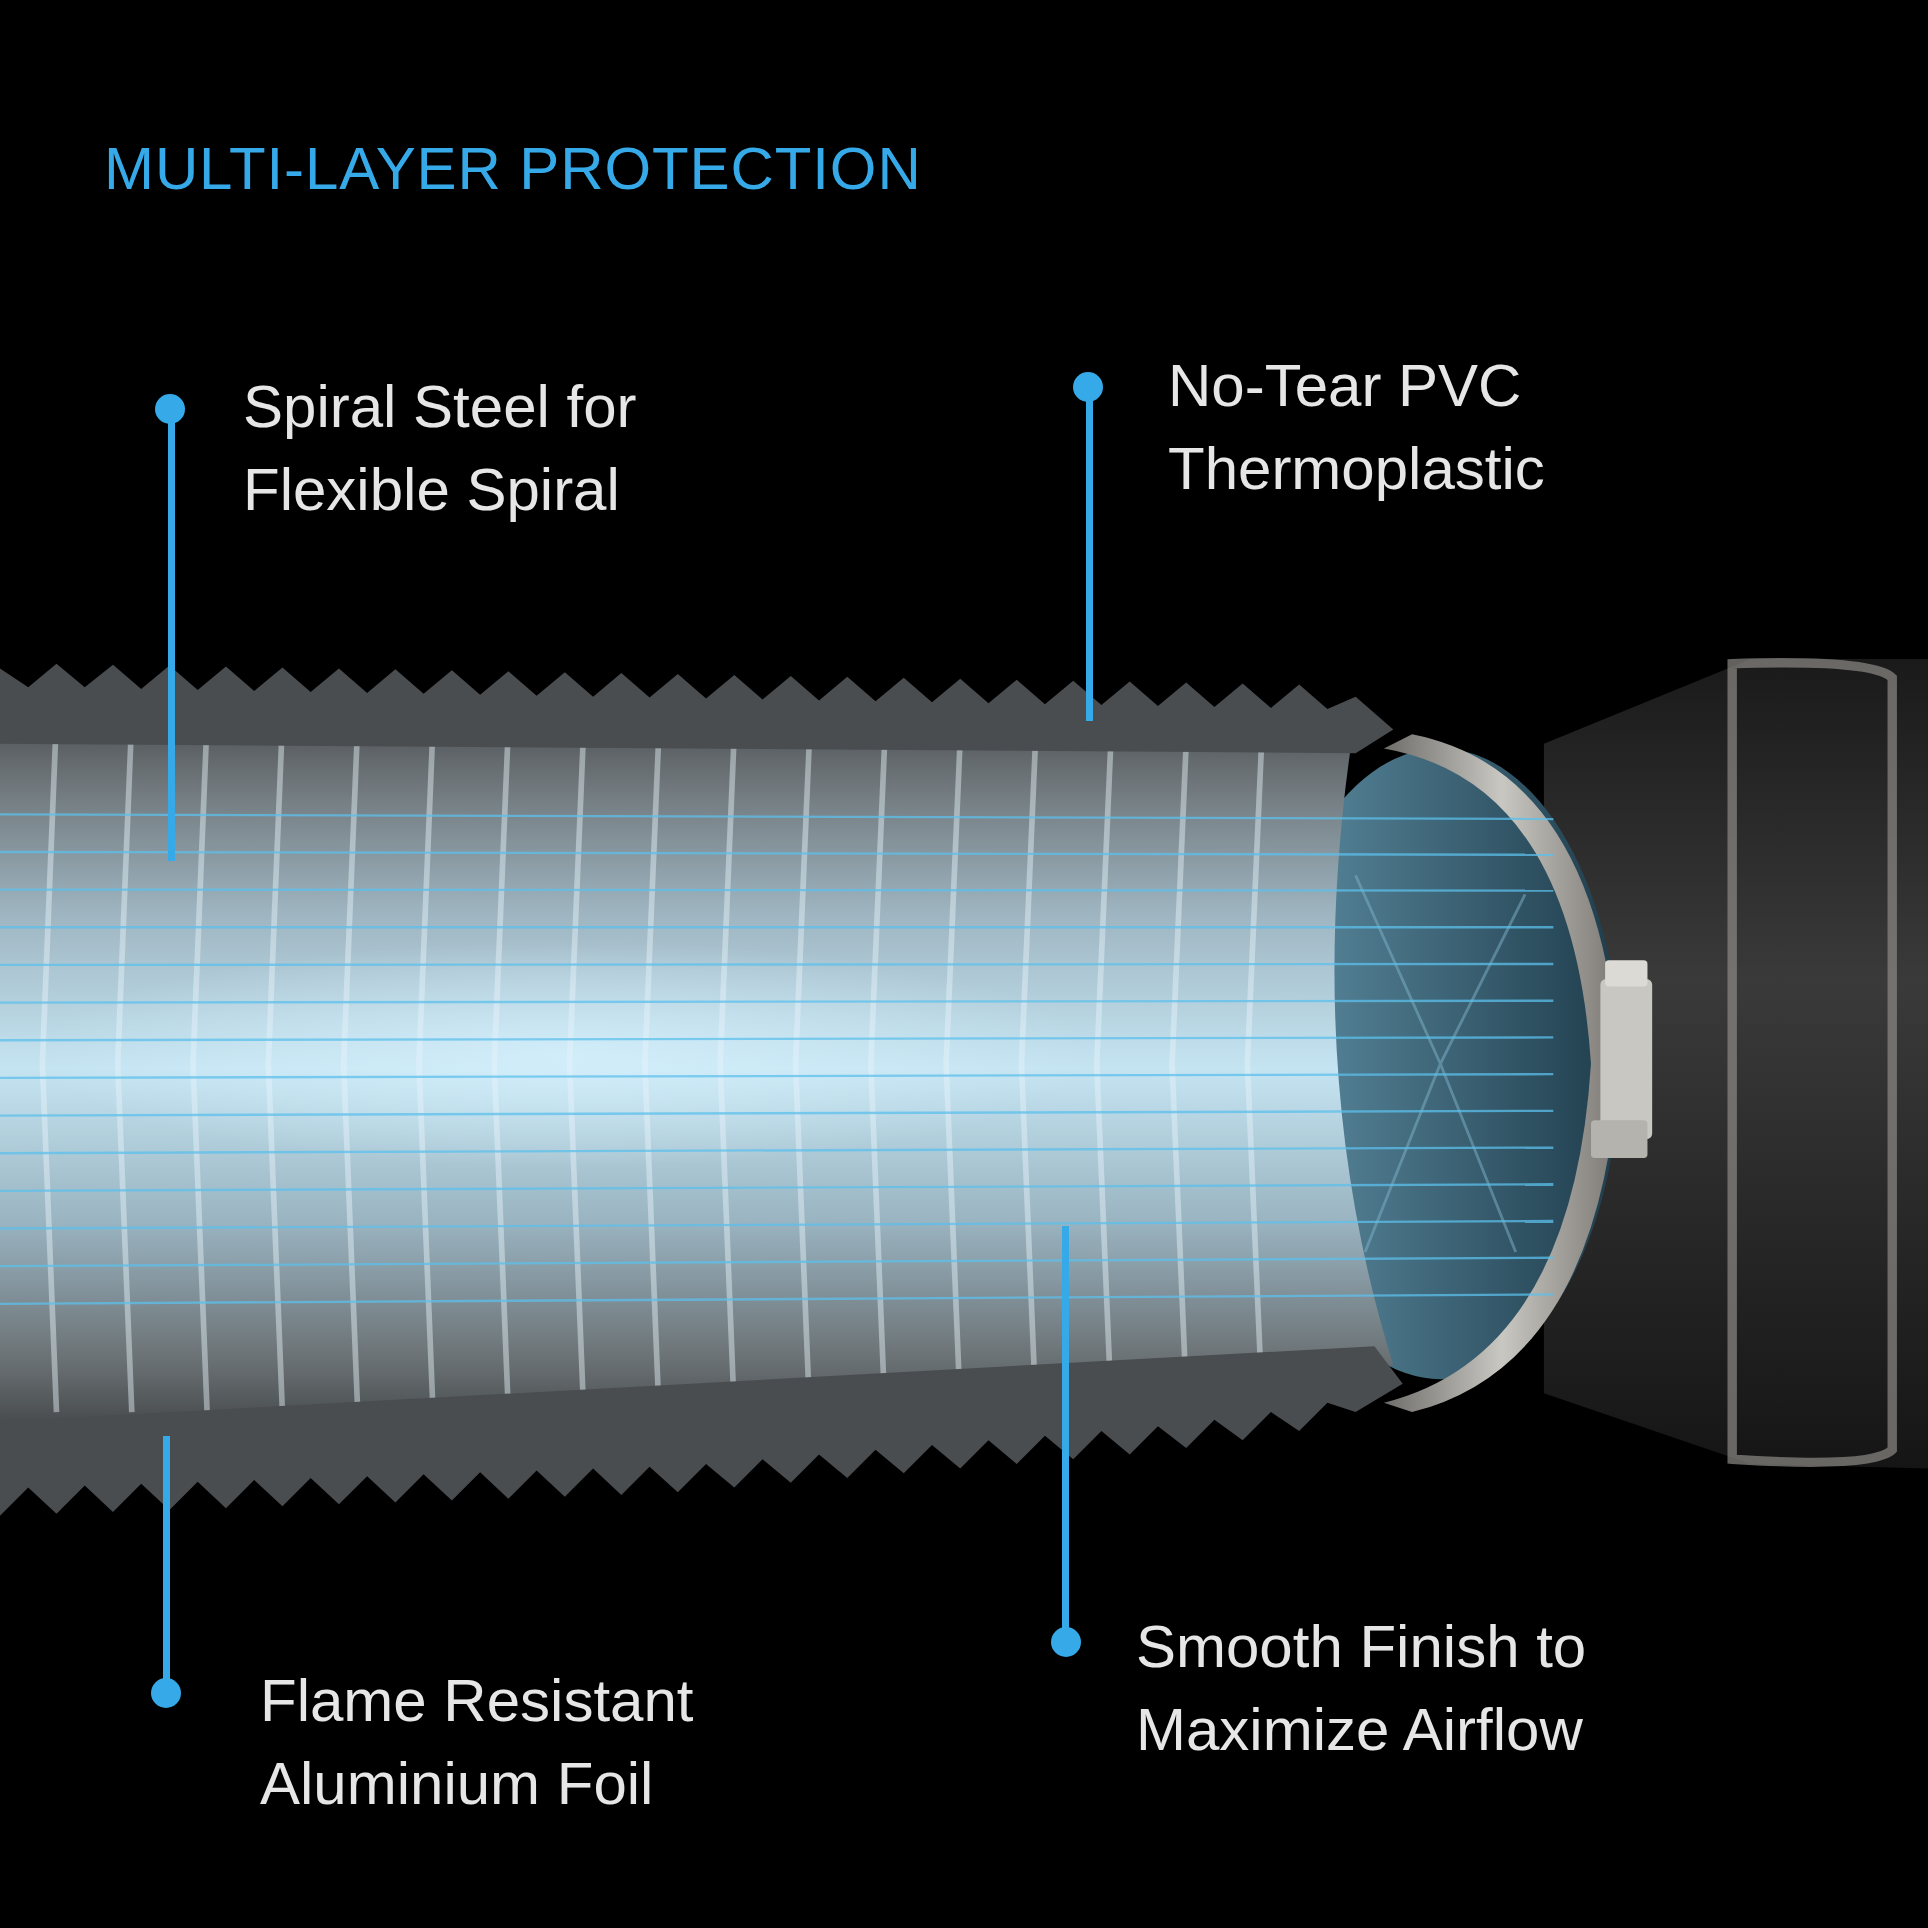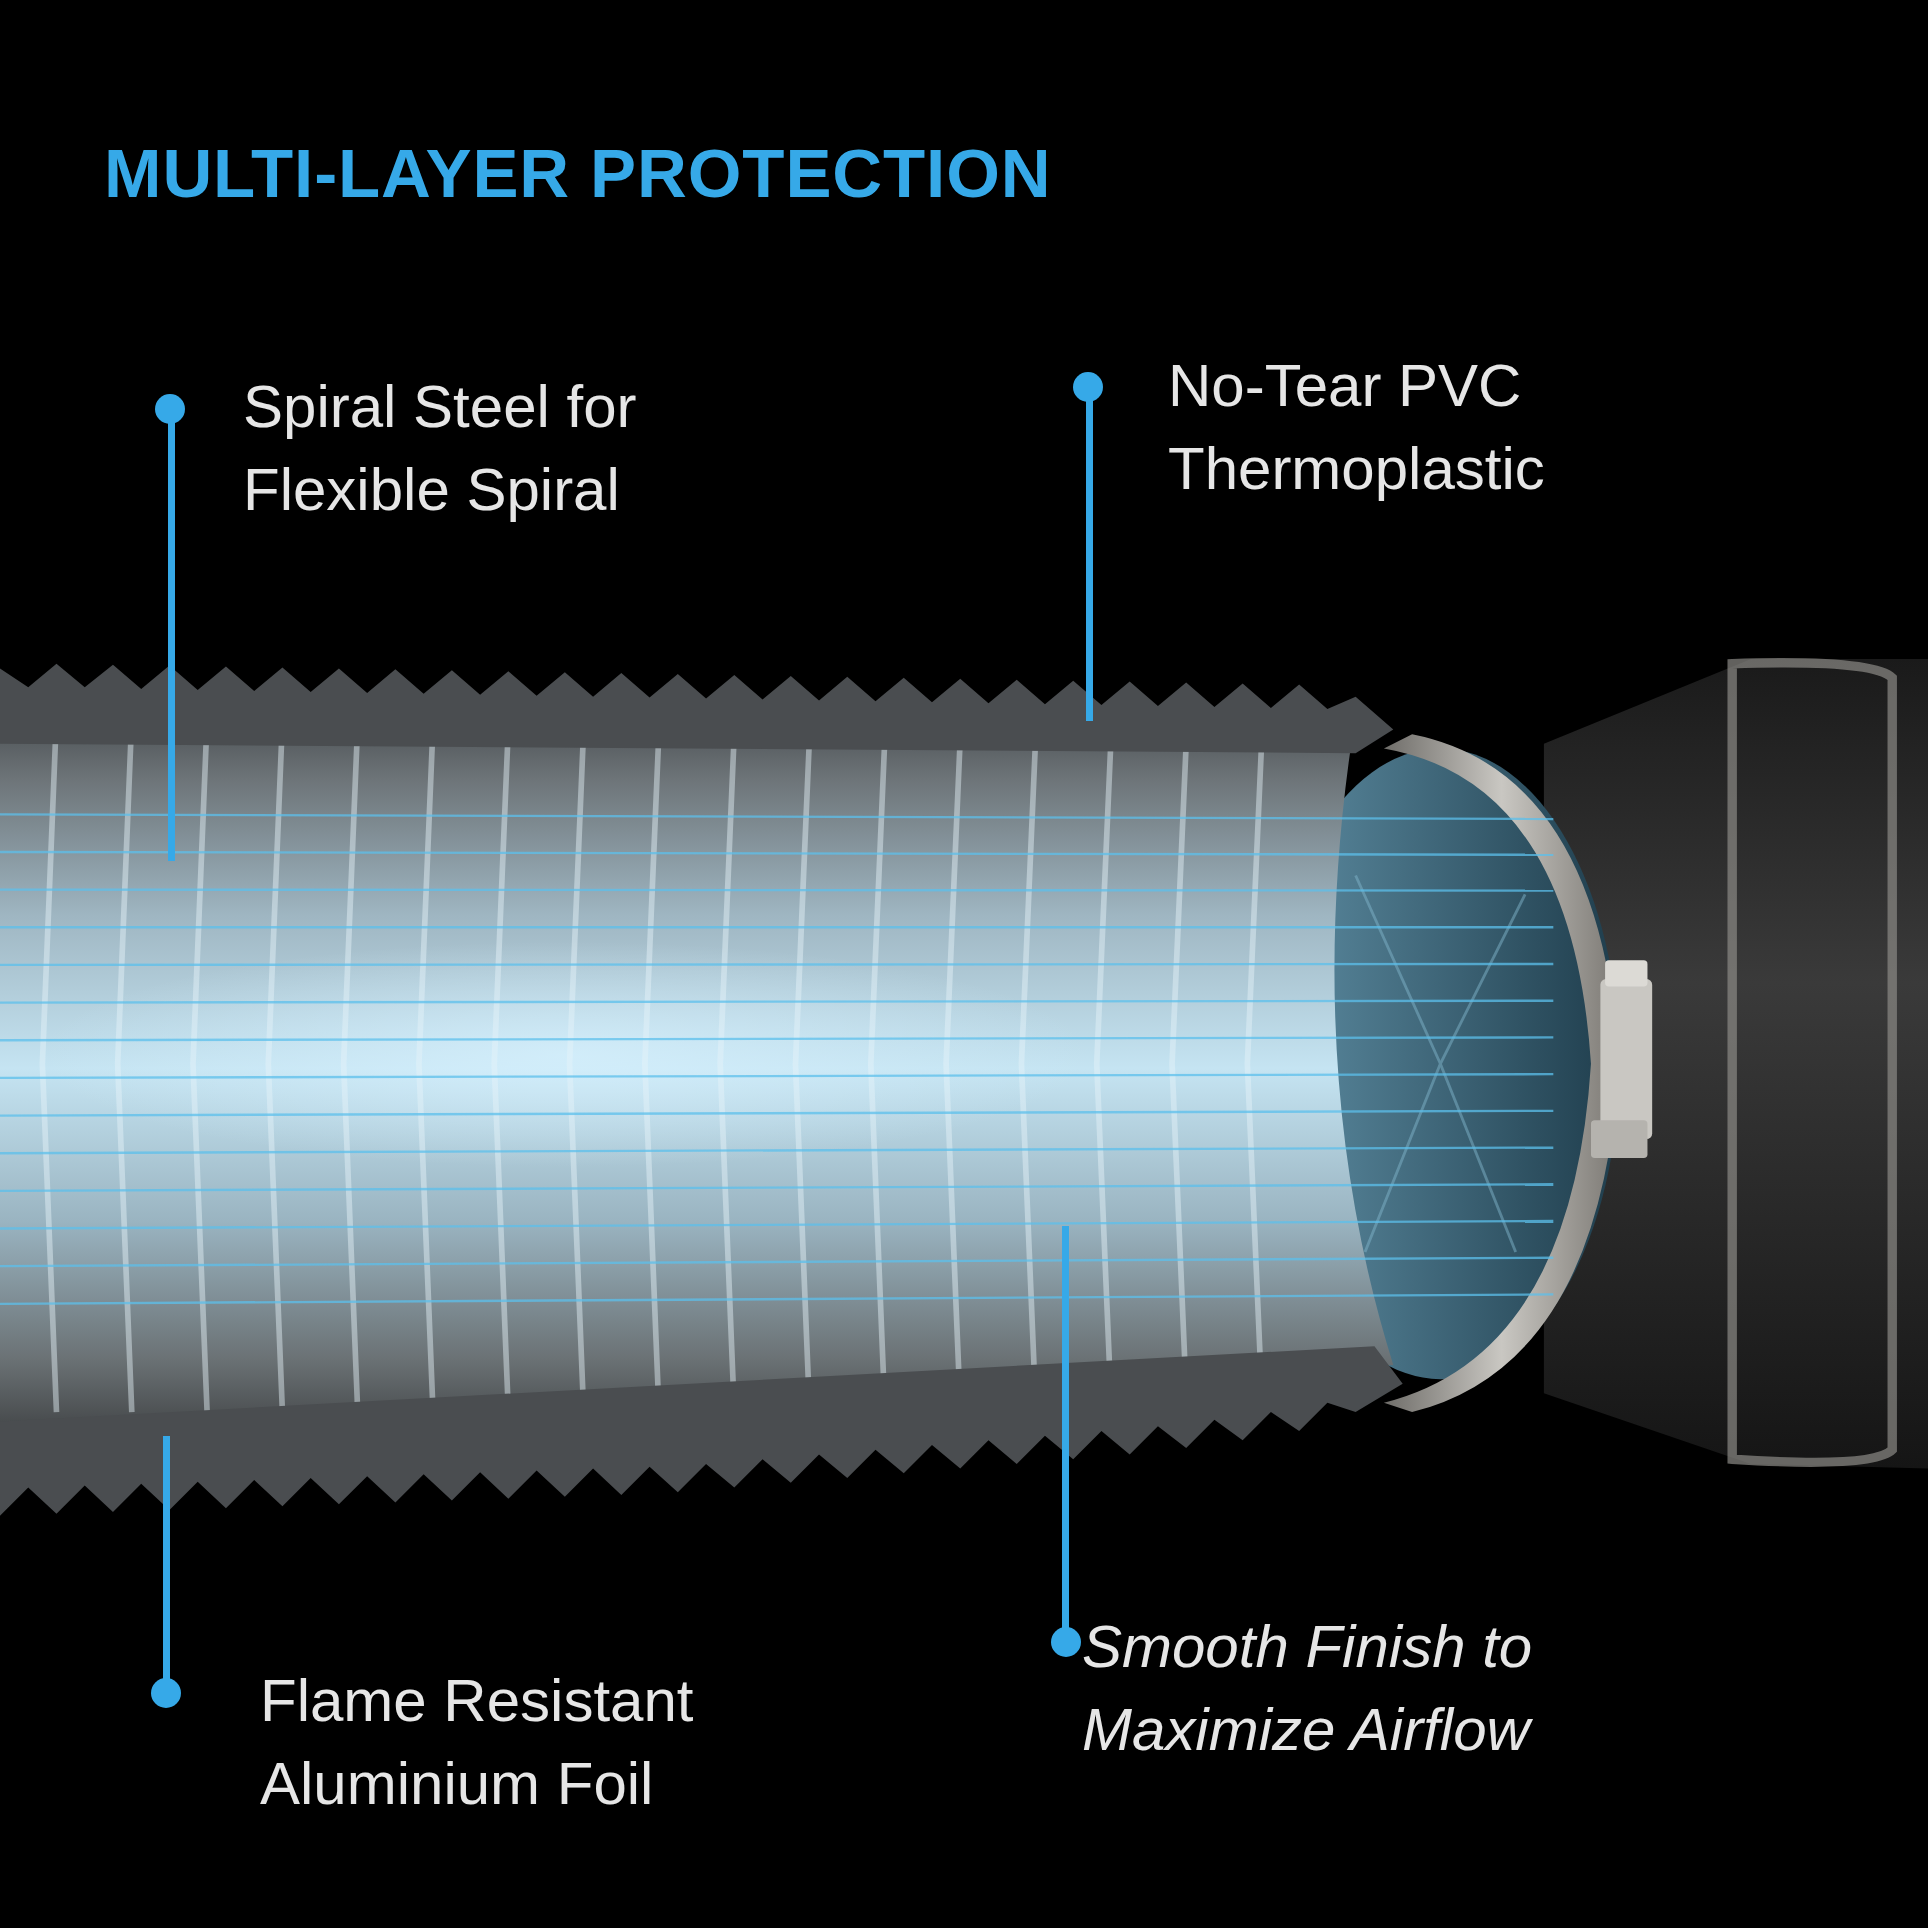--- a/index.html
+++ b/index.html
@@ -1,17 +1,17 @@
 <!DOCTYPE html>
 <html style="font-size:15px"><head>
 <meta charset="utf-8">
 <style>
   html, body { margin: 0; padding: 0; background: #000; }
   body { width: 1928px; height: 1928px; position: relative; overflow: hidden; font-family: "Liberation Sans", "DejaVu Sans", sans-serif; }
-  .title { position: absolute; left: 104px; top: 139px; font-size: 69px; letter-spacing: 0.9px; color: #36a9e8; font-weight: bold; line-height: 1; white-space: nowrap; }
+  .title { position: absolute; left: 104px; top: 139px; font-size: 60px; letter-spacing: 0.9px; color: #36a9e8; font-weight: normal; line-height: 1; white-space: nowrap; }
   .label { position: absolute; color: #e6e6e6; font-size: 60px; line-height: 83px; font-weight: normal; white-space: nowrap; }
   .label span { display: block; }
   .dot { position: absolute; width: 30px; height: 30px; border-radius: 50%; background: #36a9e8; }
   .leader { position: absolute; width: 6.6px; background: #36a9e8; }
   svg.scene { position: absolute; left: 0; top: 0; }
 </style>
 </head>
 <body>
 
 <svg class="scene" width="1928" height="1928" viewBox="0 0 2048 2048">
@@ -131,18 +131,18 @@
   <div class="leader" style="left:163px; top:1436px; height:250px;"></div>
   <div class="label" style="left:240px; top:1659px;margin-left:20px;">
     <span>Flame Resistant</span>
     <span>Aluminium Foil</span>
   </div>
 </div>
 
 <div>
   <div class="dot" style="left:1051px; top:1627px;"></div>
   <div class="leader" style="left:1062px; top:1226px; height:414px;"></div>
-  <div class="label" style="left:1082px; top:1605px;font-style:italic;">
+  <div class="label" style="left:1136px; top:1605px;">
     <span>Smooth Finish to</span>
     <span>Maximize Airflow</span>
   </div>
 </div>
 
 
 </body></html>

